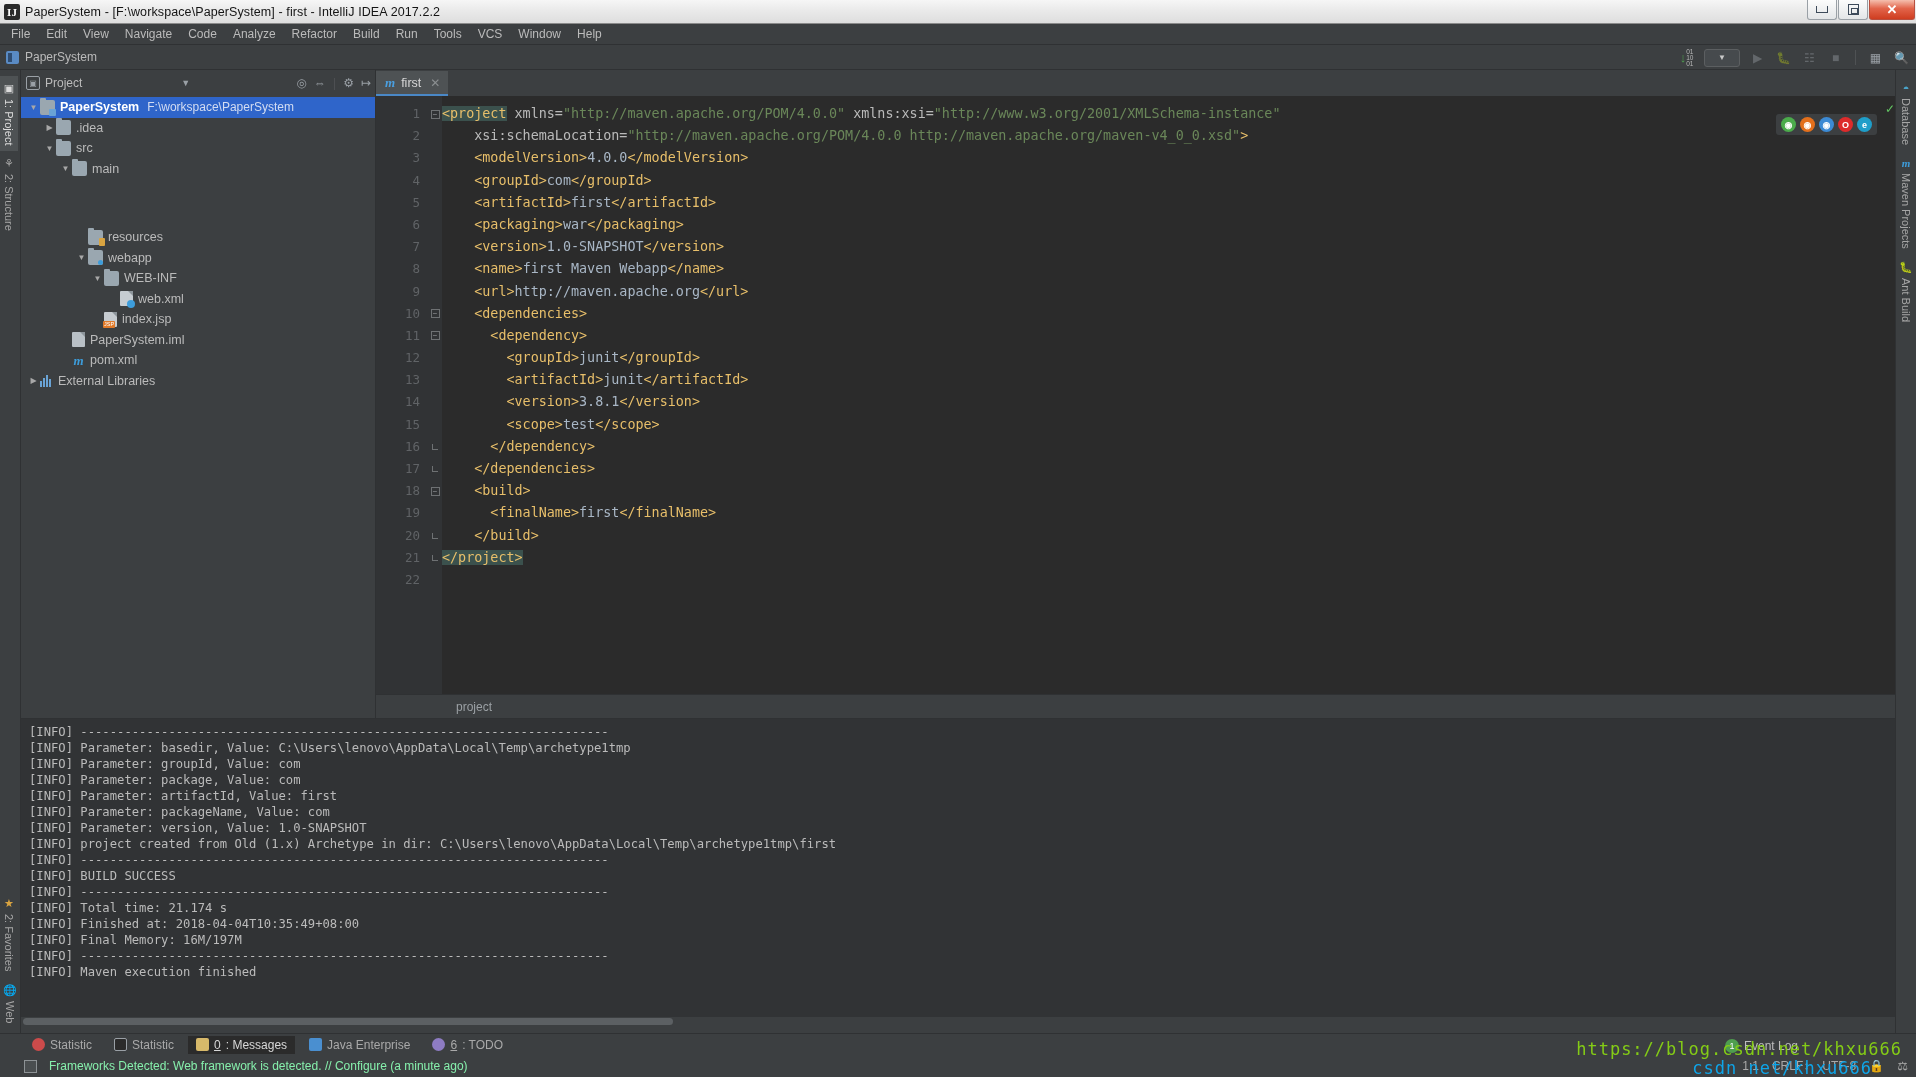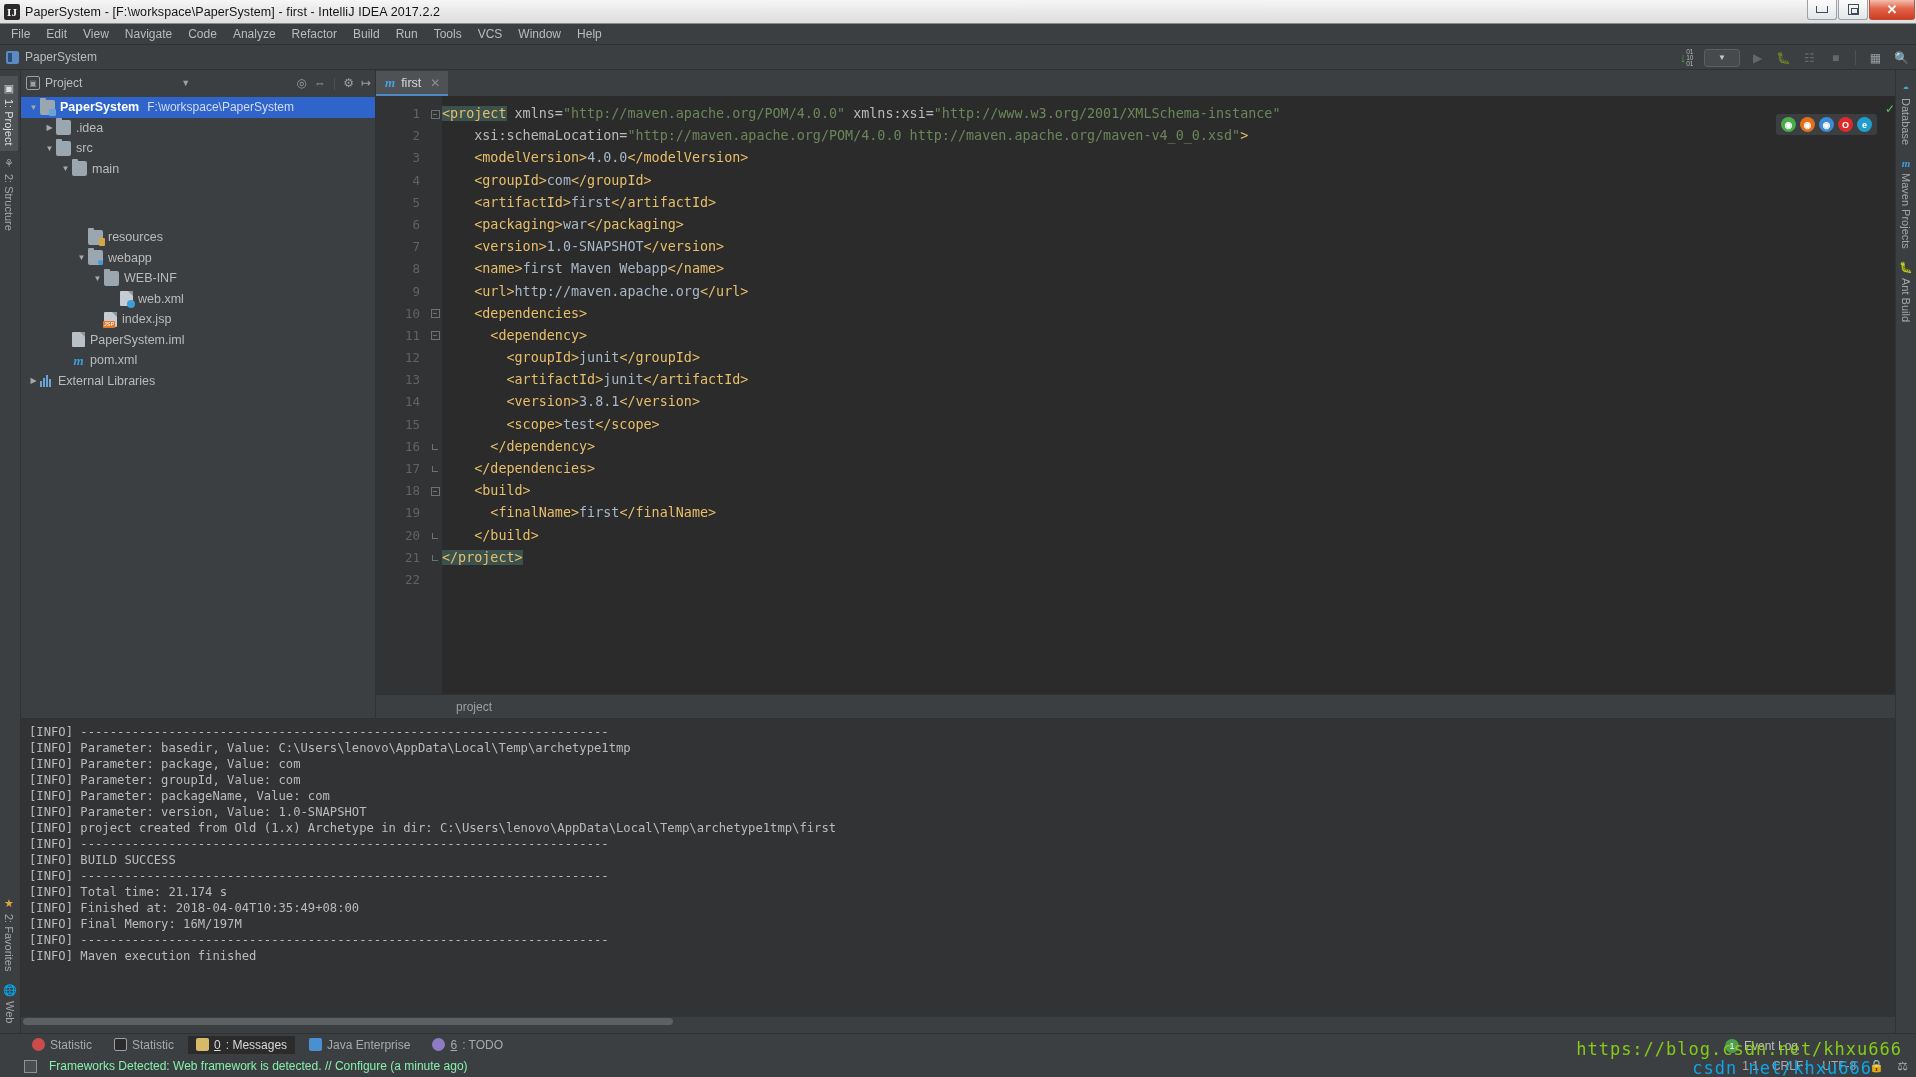--- a/index.html
+++ b/index.html
@@ -445,22 +445,23 @@
           <div class="breadcrumbbar">
             <span>project</span>
           </div>
         </div>
       </div>
 
       <div class="msgpanel">
         <div class="msg-body" id="msgbody">
           <div>[INFO] ------------------------------------------------------------------------</div>
             <div>[INFO] Parameter: basedir, Value: C:\Users\lenovo\AppData\Local\Temp\archetype1tmp</div>
+            <div>[INFO] Parameter: groupId, Value: com</div>
             <div>[INFO] Parameter: package, Value: com</div>
-            <div>[INFO] Parameter: groupId, Value: com</div>
+            <div>[INFO] Parameter: artifactId, Value: first</div>
             <div>[INFO] Parameter: packageName, Value: com</div>
             <div>[INFO] Parameter: version, Value: 1.0-SNAPSHOT</div>
             <div>[INFO] project created from Old (1.x) Archetype in dir: C:\Users\lenovo\AppData\Local\Temp\archetype1tmp\first</div>
             <div>[INFO] ------------------------------------------------------------------------</div>
             <div>[INFO] BUILD SUCCESS</div>
             <div>[INFO] ------------------------------------------------------------------------</div>
             <div>[INFO] Total time: 21.174 s</div>
             <div>[INFO] Finished at: 2018-04-04T10:35:49+08:00</div>
             <div>[INFO] Final Memory: 16M/197M</div>
             <div>[INFO] ------------------------------------------------------------------------</div>

